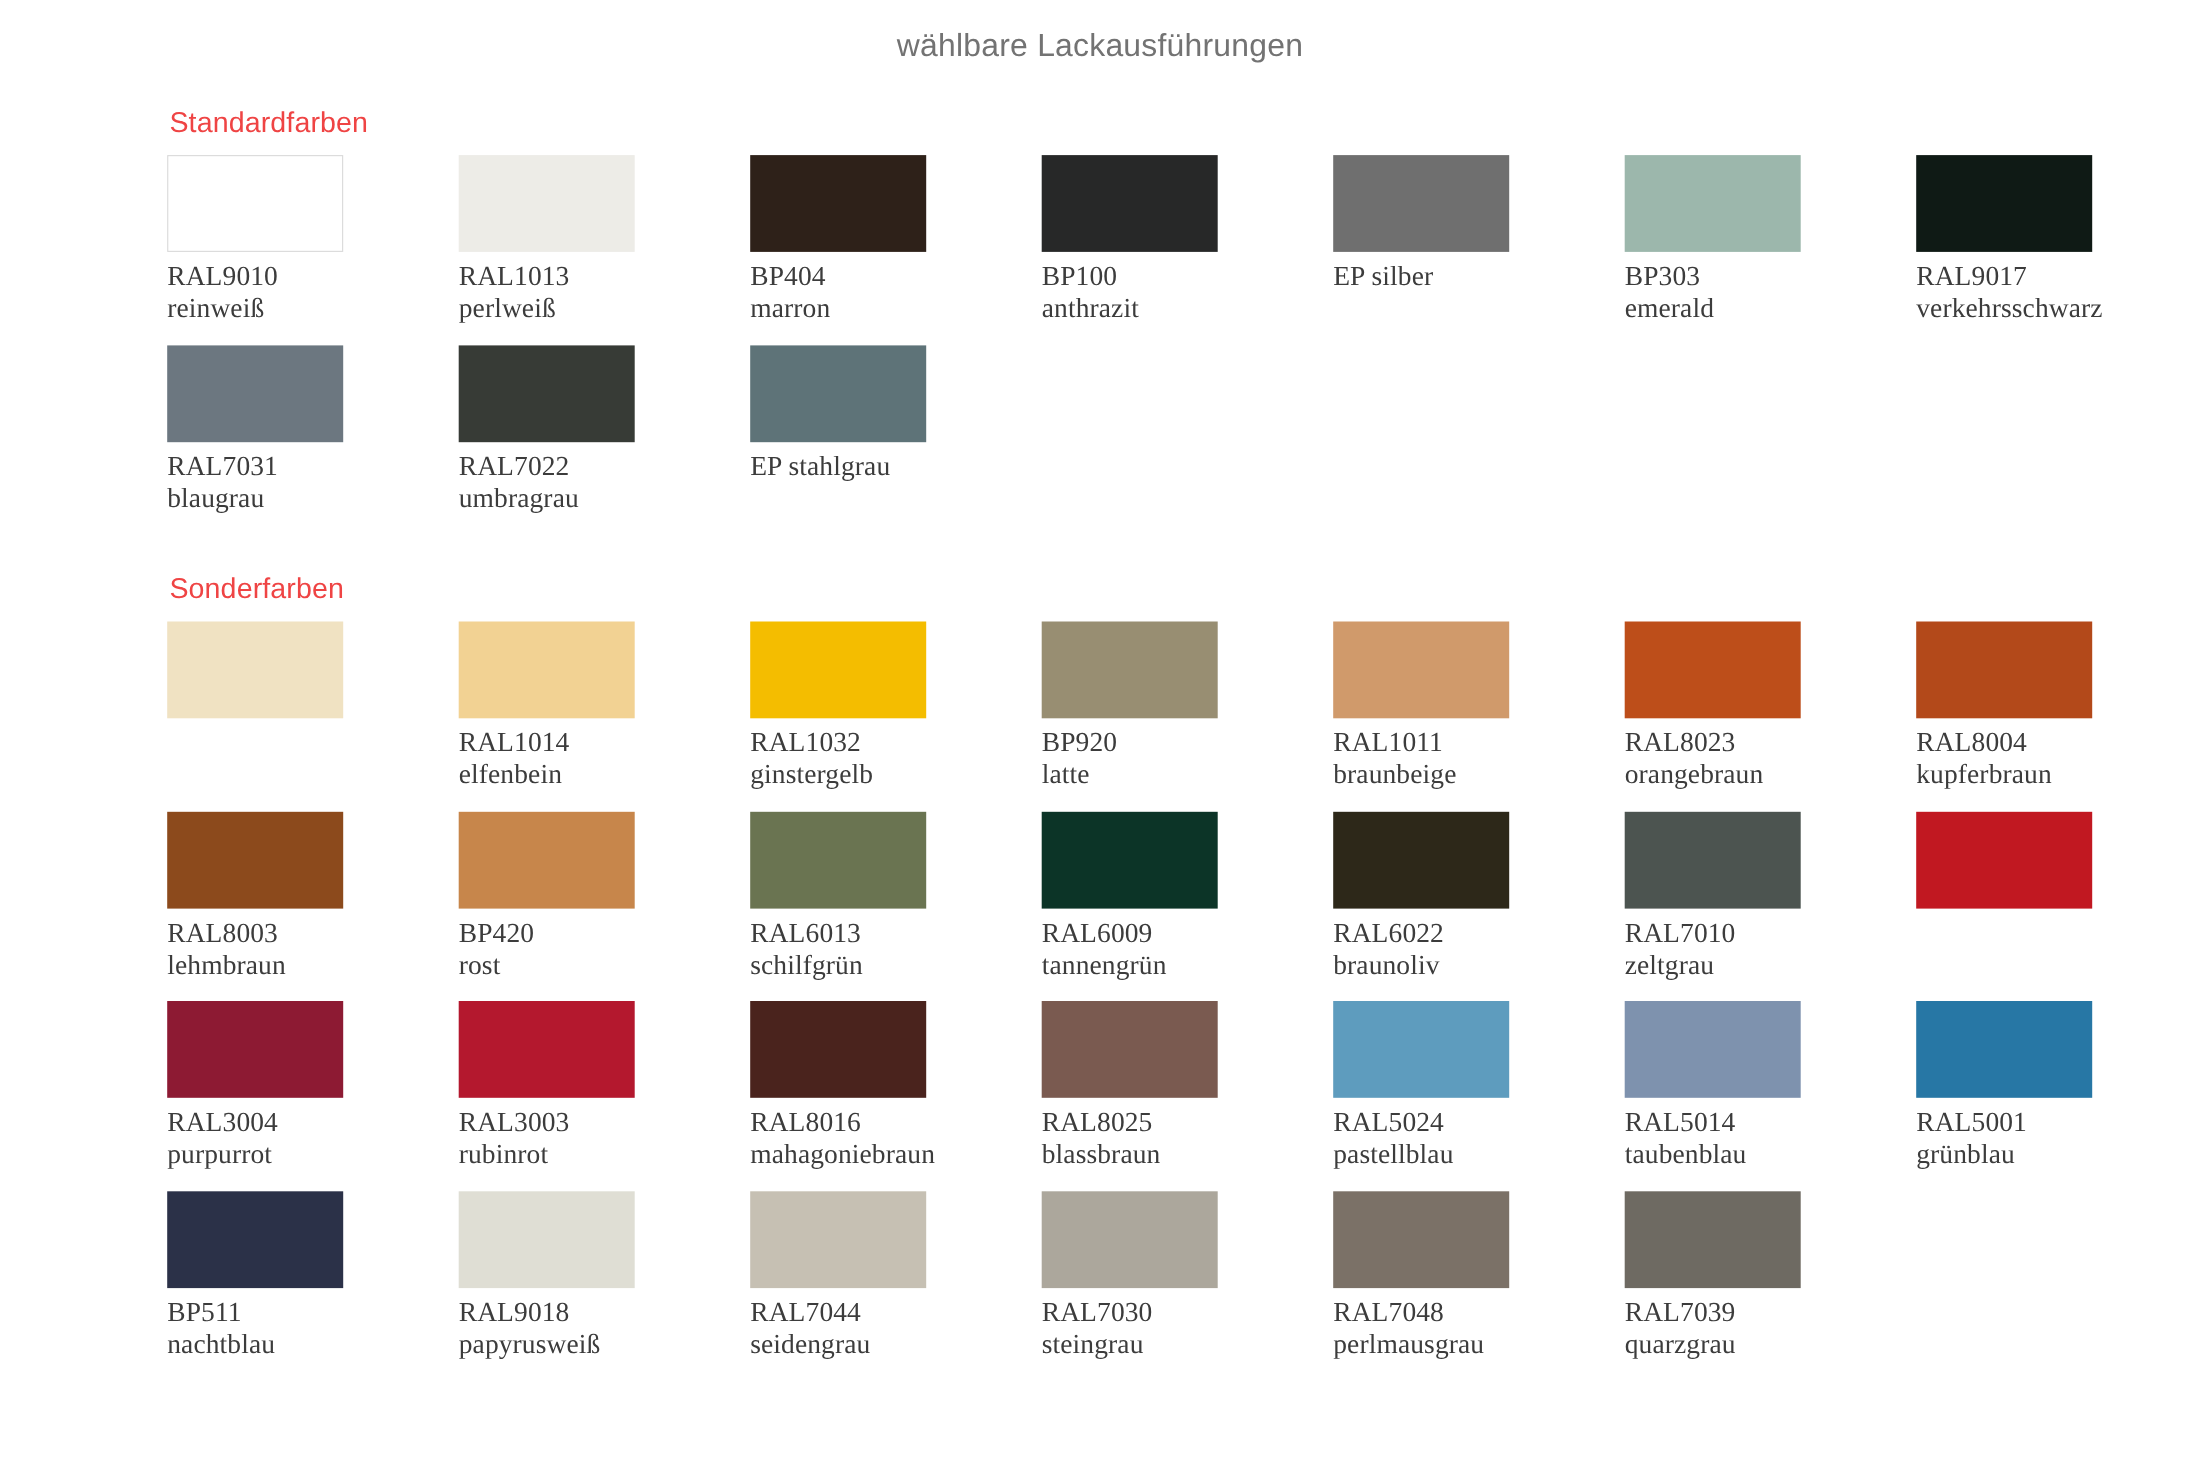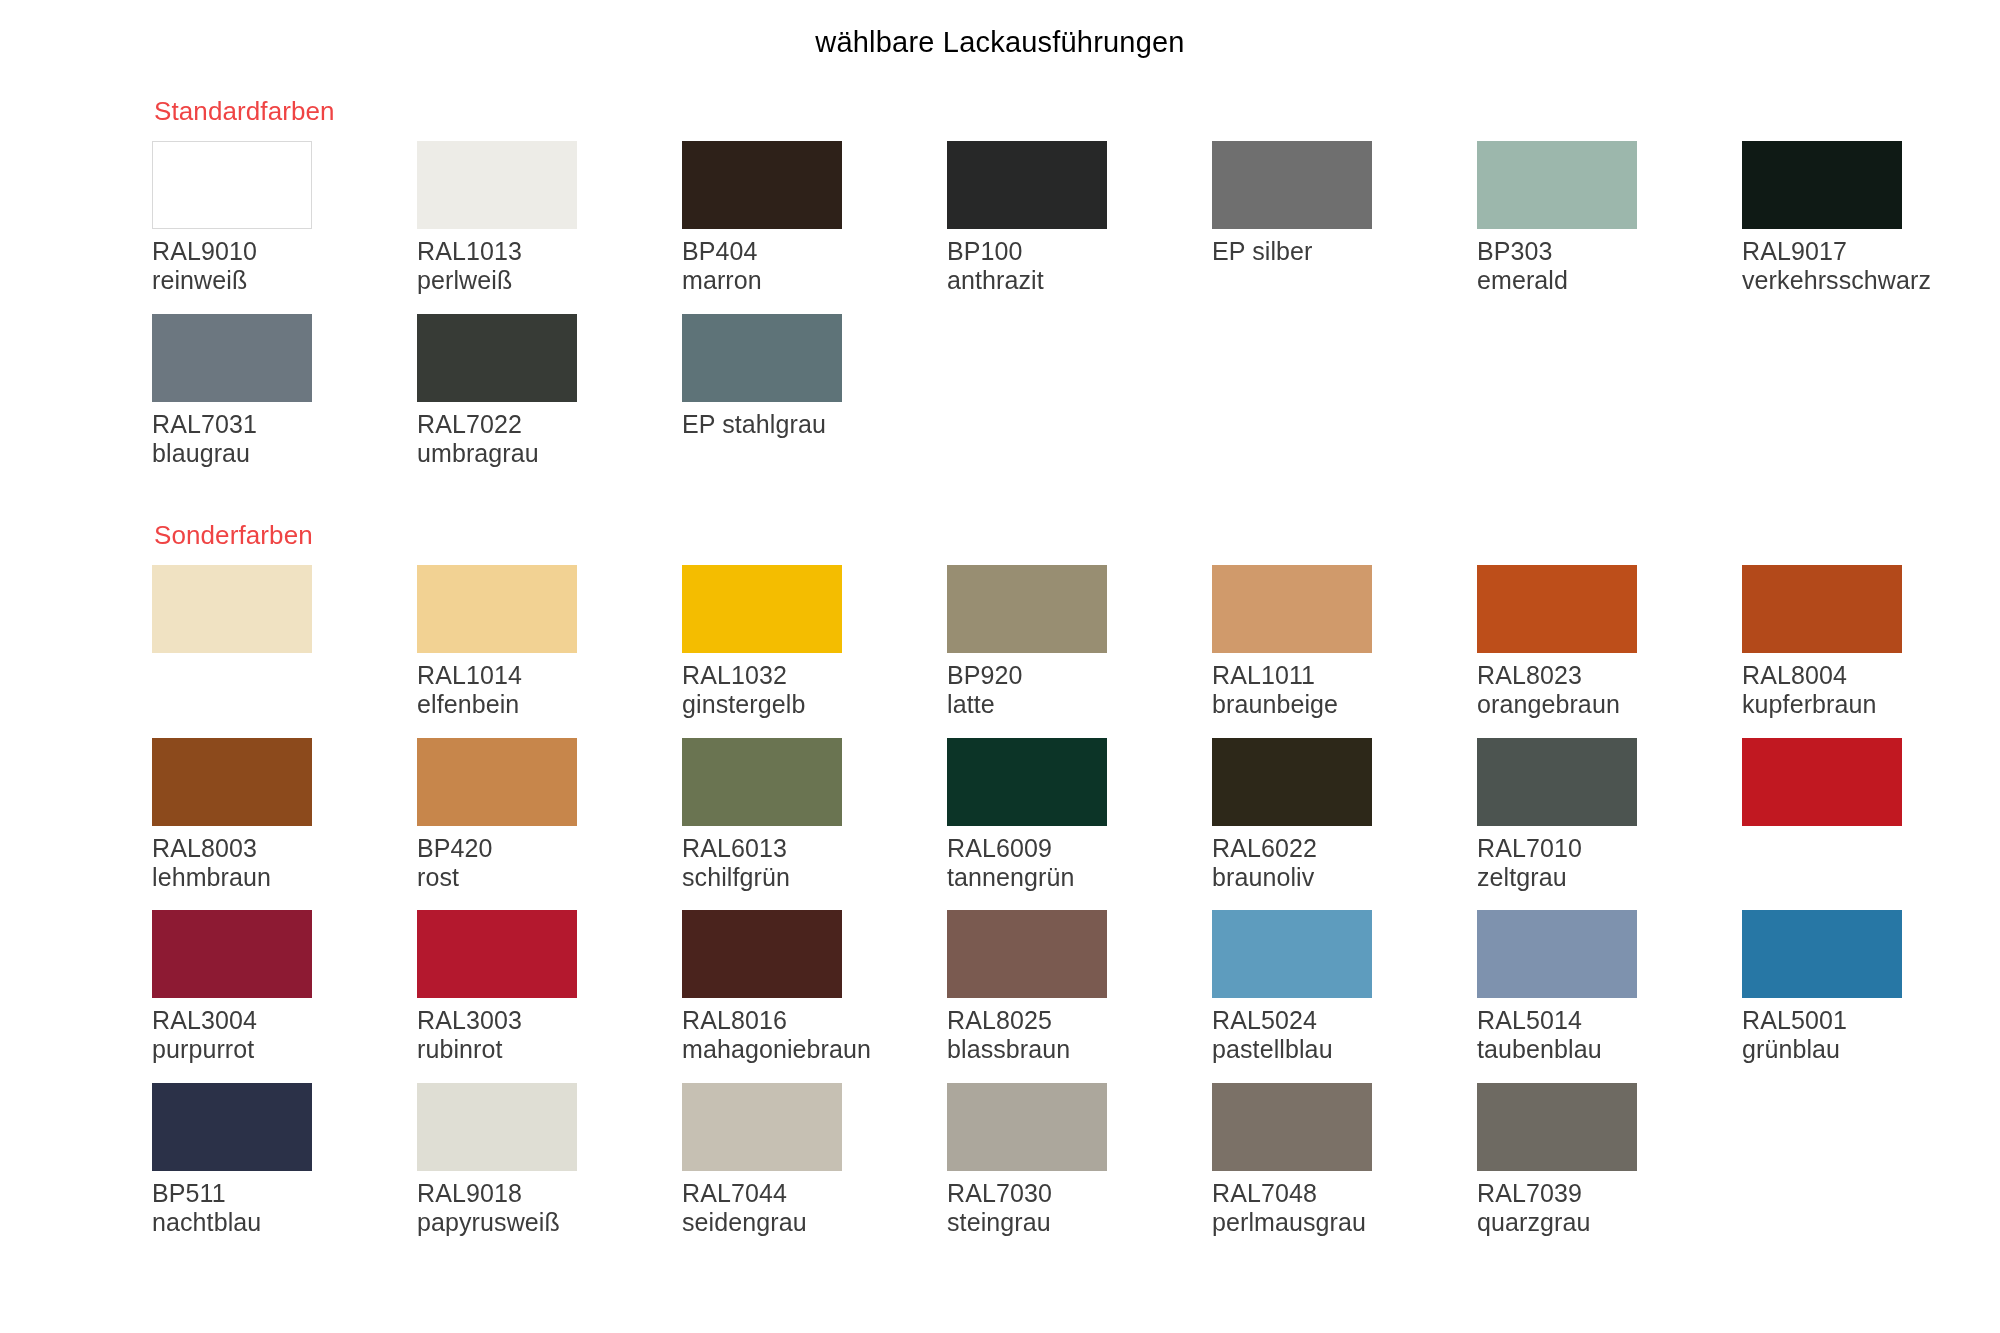--- a/index.html
+++ b/index.html
@@ -24,21 +24,21 @@
 
   .page-title {
     position: absolute;
     top: 26px;
     left: 0;
     width: 2000px;
     text-align: center;
     font-size: 29px;
     font-weight: 300;
     letter-spacing: 0.2px;
-    color: #000000;
+    color: #737373;
   }
 
   .content {
     position: absolute;
     top: 96px;
     left: 152px;
     width: 1800px;
   }
 
   .section {
@@ -57,20 +57,21 @@
     display: grid;
     grid-template-columns: repeat(7, 265px);
     column-gap: 0px;
     row-gap: 0px;
   }
 
   .swatch-cell {
     width: 265px;
     box-sizing: border-box;
     padding-bottom: 18px;
+    font-family: Liberation Serif, serif;
   }
 
   .swatch-chip {
     width: 160px;
     height: 88px;
     box-sizing: border-box;
     display: block;
   }
 
   .swatch-chip.bordered {

